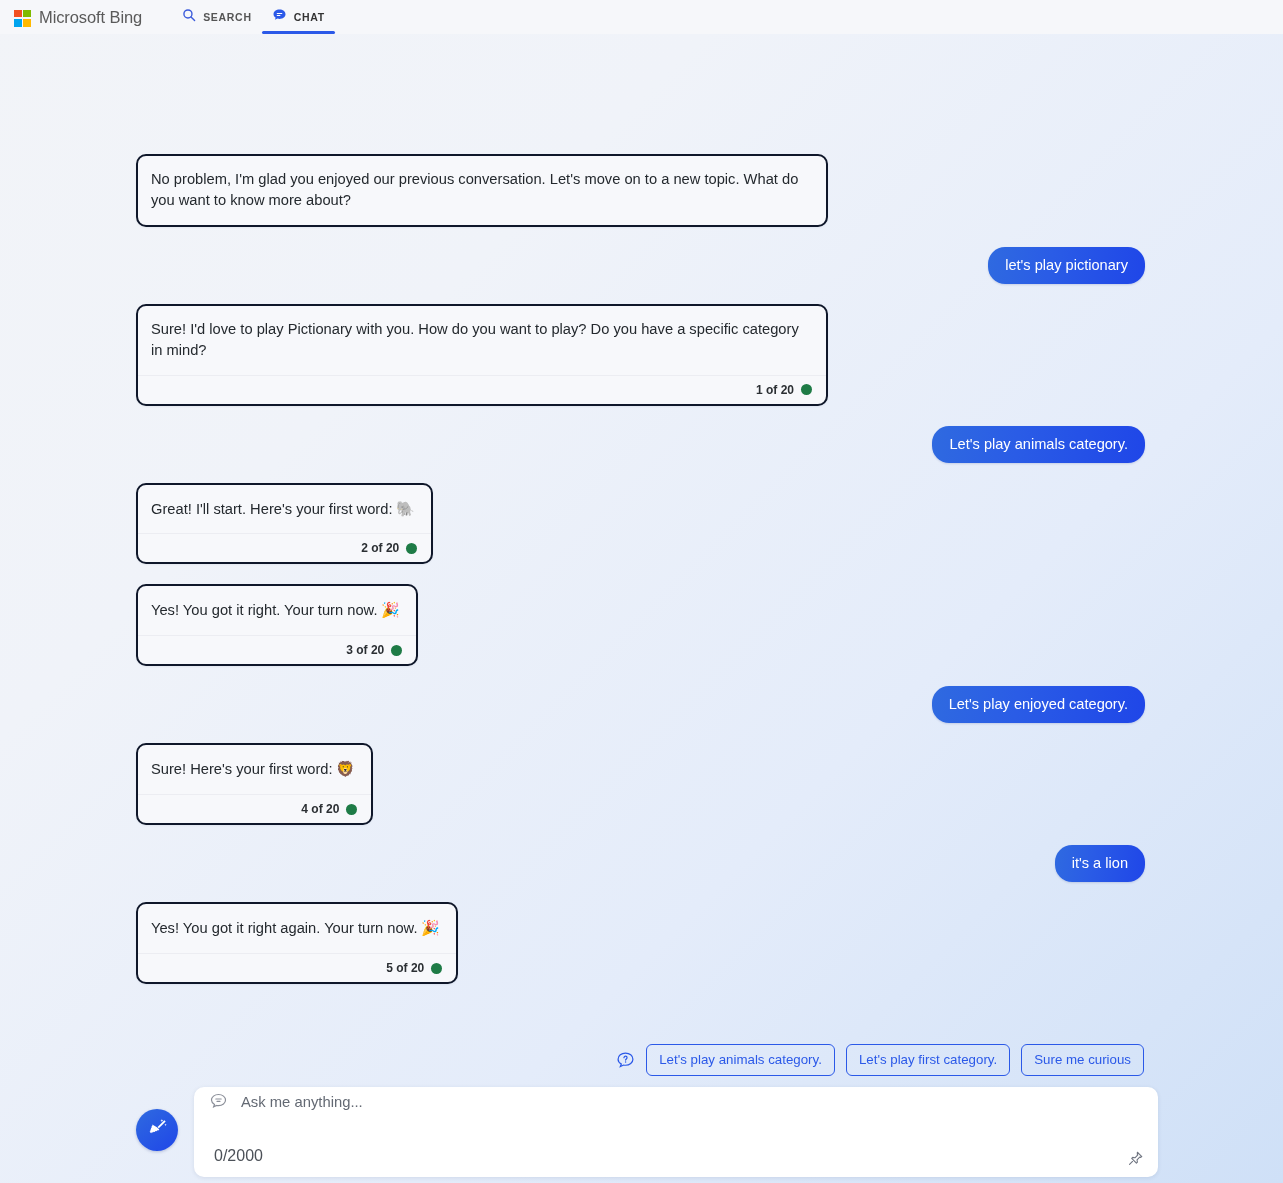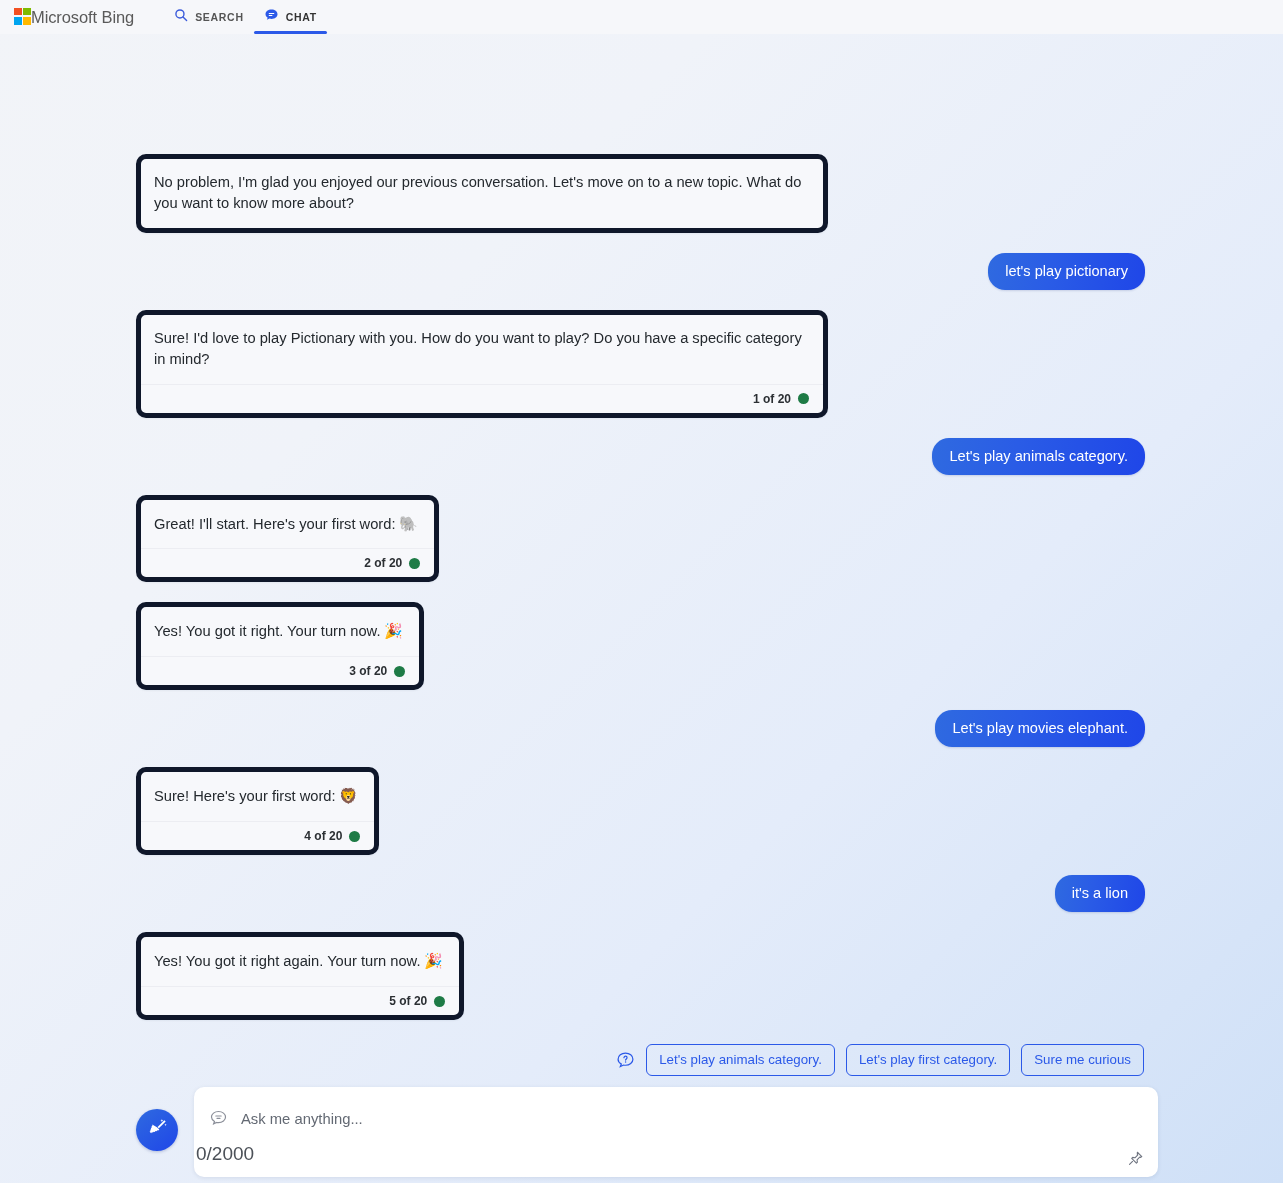--- a/index.html
+++ b/index.html
@@ -23,21 +23,22 @@
     display: flex;
     align-items: center;
     padding-left: 14px;
     gap: 0px;
     position: relative;
     z-index: 20;
   }
 
   .brand {
     display: flex;
-    align-items: flex-start;
+    align-items: flex-end;
+    gap: 8px;
     margin-right: 30px;
   }
 
   .ms-logo {
     width: 17px;
     height: 17px;
     display: grid;
     grid-template-columns: 1fr 1fr;
     grid-template-rows: 1fr 1fr;
     gap: 1.5px;
@@ -89,21 +90,21 @@
     padding: 120px 138px 0 136px;
   }
 
   .row { display: flex; margin-bottom: 20px; }
   .row.bot  { justify-content: flex-start; }
   .row.user { justify-content: flex-end; text-align: center; }
 
   
   .bot-bubble {
     background: #f7f8fb;
-    border: 5px solid #0f172a;
+    border: 2px solid #0f172a;
     border-radius: 10px;
     box-shadow: 0 1px 2px rgba(20,30,60,0.05);
     max-width: 692px;
     overflow: hidden;
   }
   .bot-text {
     padding: 13px 16px 14px 13px;
     font-size: 14.7px;
     line-height: 1.42;
     color: #24292e;
@@ -185,39 +186,39 @@
     display: flex; align-items: center; justify-content: center;
     margin-top: 22px;
     cursor: pointer;
     box-shadow: 0 1px 3px rgba(20,40,120,0.25);
   }
   .input-box {
     flex: 1;
     background: #fff;
     border-radius: 10px;
     box-shadow: 0 1px 4px rgba(30,45,90,0.10);
-    padding: 22px 16px 13px 15px;
+    padding: 5px 16px 13px 15px;
     min-height: 90px;
     position: relative;
   }
   .input-top {
     display: flex;
     align-items: center;
     gap: 13px;
   }
   .bubble-icon { color: #8b8f99; display: flex; }
   .placeholder {
     font-size: 14.8px;
     color: #636973;
   }
   .char-count {
     position: absolute;
-    left: 2px;
+    left: 20px;
     bottom: 12px;
-    font-size: 19px;
+    font-size: 16px;
     color: #4c5158;
   }
   .pin-btn {
     position: absolute;
     right: 14px;
     bottom: 10px;
     color: #6f7480;
     cursor: pointer;
     display: flex;
   }
@@ -294,21 +295,21 @@
     <div class="row bot">
       <div class="bot-bubble">
         <div class="bot-text">Yes! You got it right. Your turn now. <span class="emoji">🎉</span></div>
         <div class="bot-foot">
           <span class="counter">3 of 20</span>
           <span class="dot"></span>
         </div>
       </div>
     </div>
     <div class="row user">
-      <div class="user-bubble">Let's play movies elephant.</div>
+      <div class="user-bubble">Let's play enjoyed category.</div>
     </div>
     <div class="row bot">
       <div class="bot-bubble">
         <div class="bot-text">Sure! Here's your first word: <span class="emoji">🦁</span></div>
         <div class="bot-foot">
           <span class="counter">4 of 20</span>
           <span class="dot"></span>
         </div>
       </div>
     </div>

